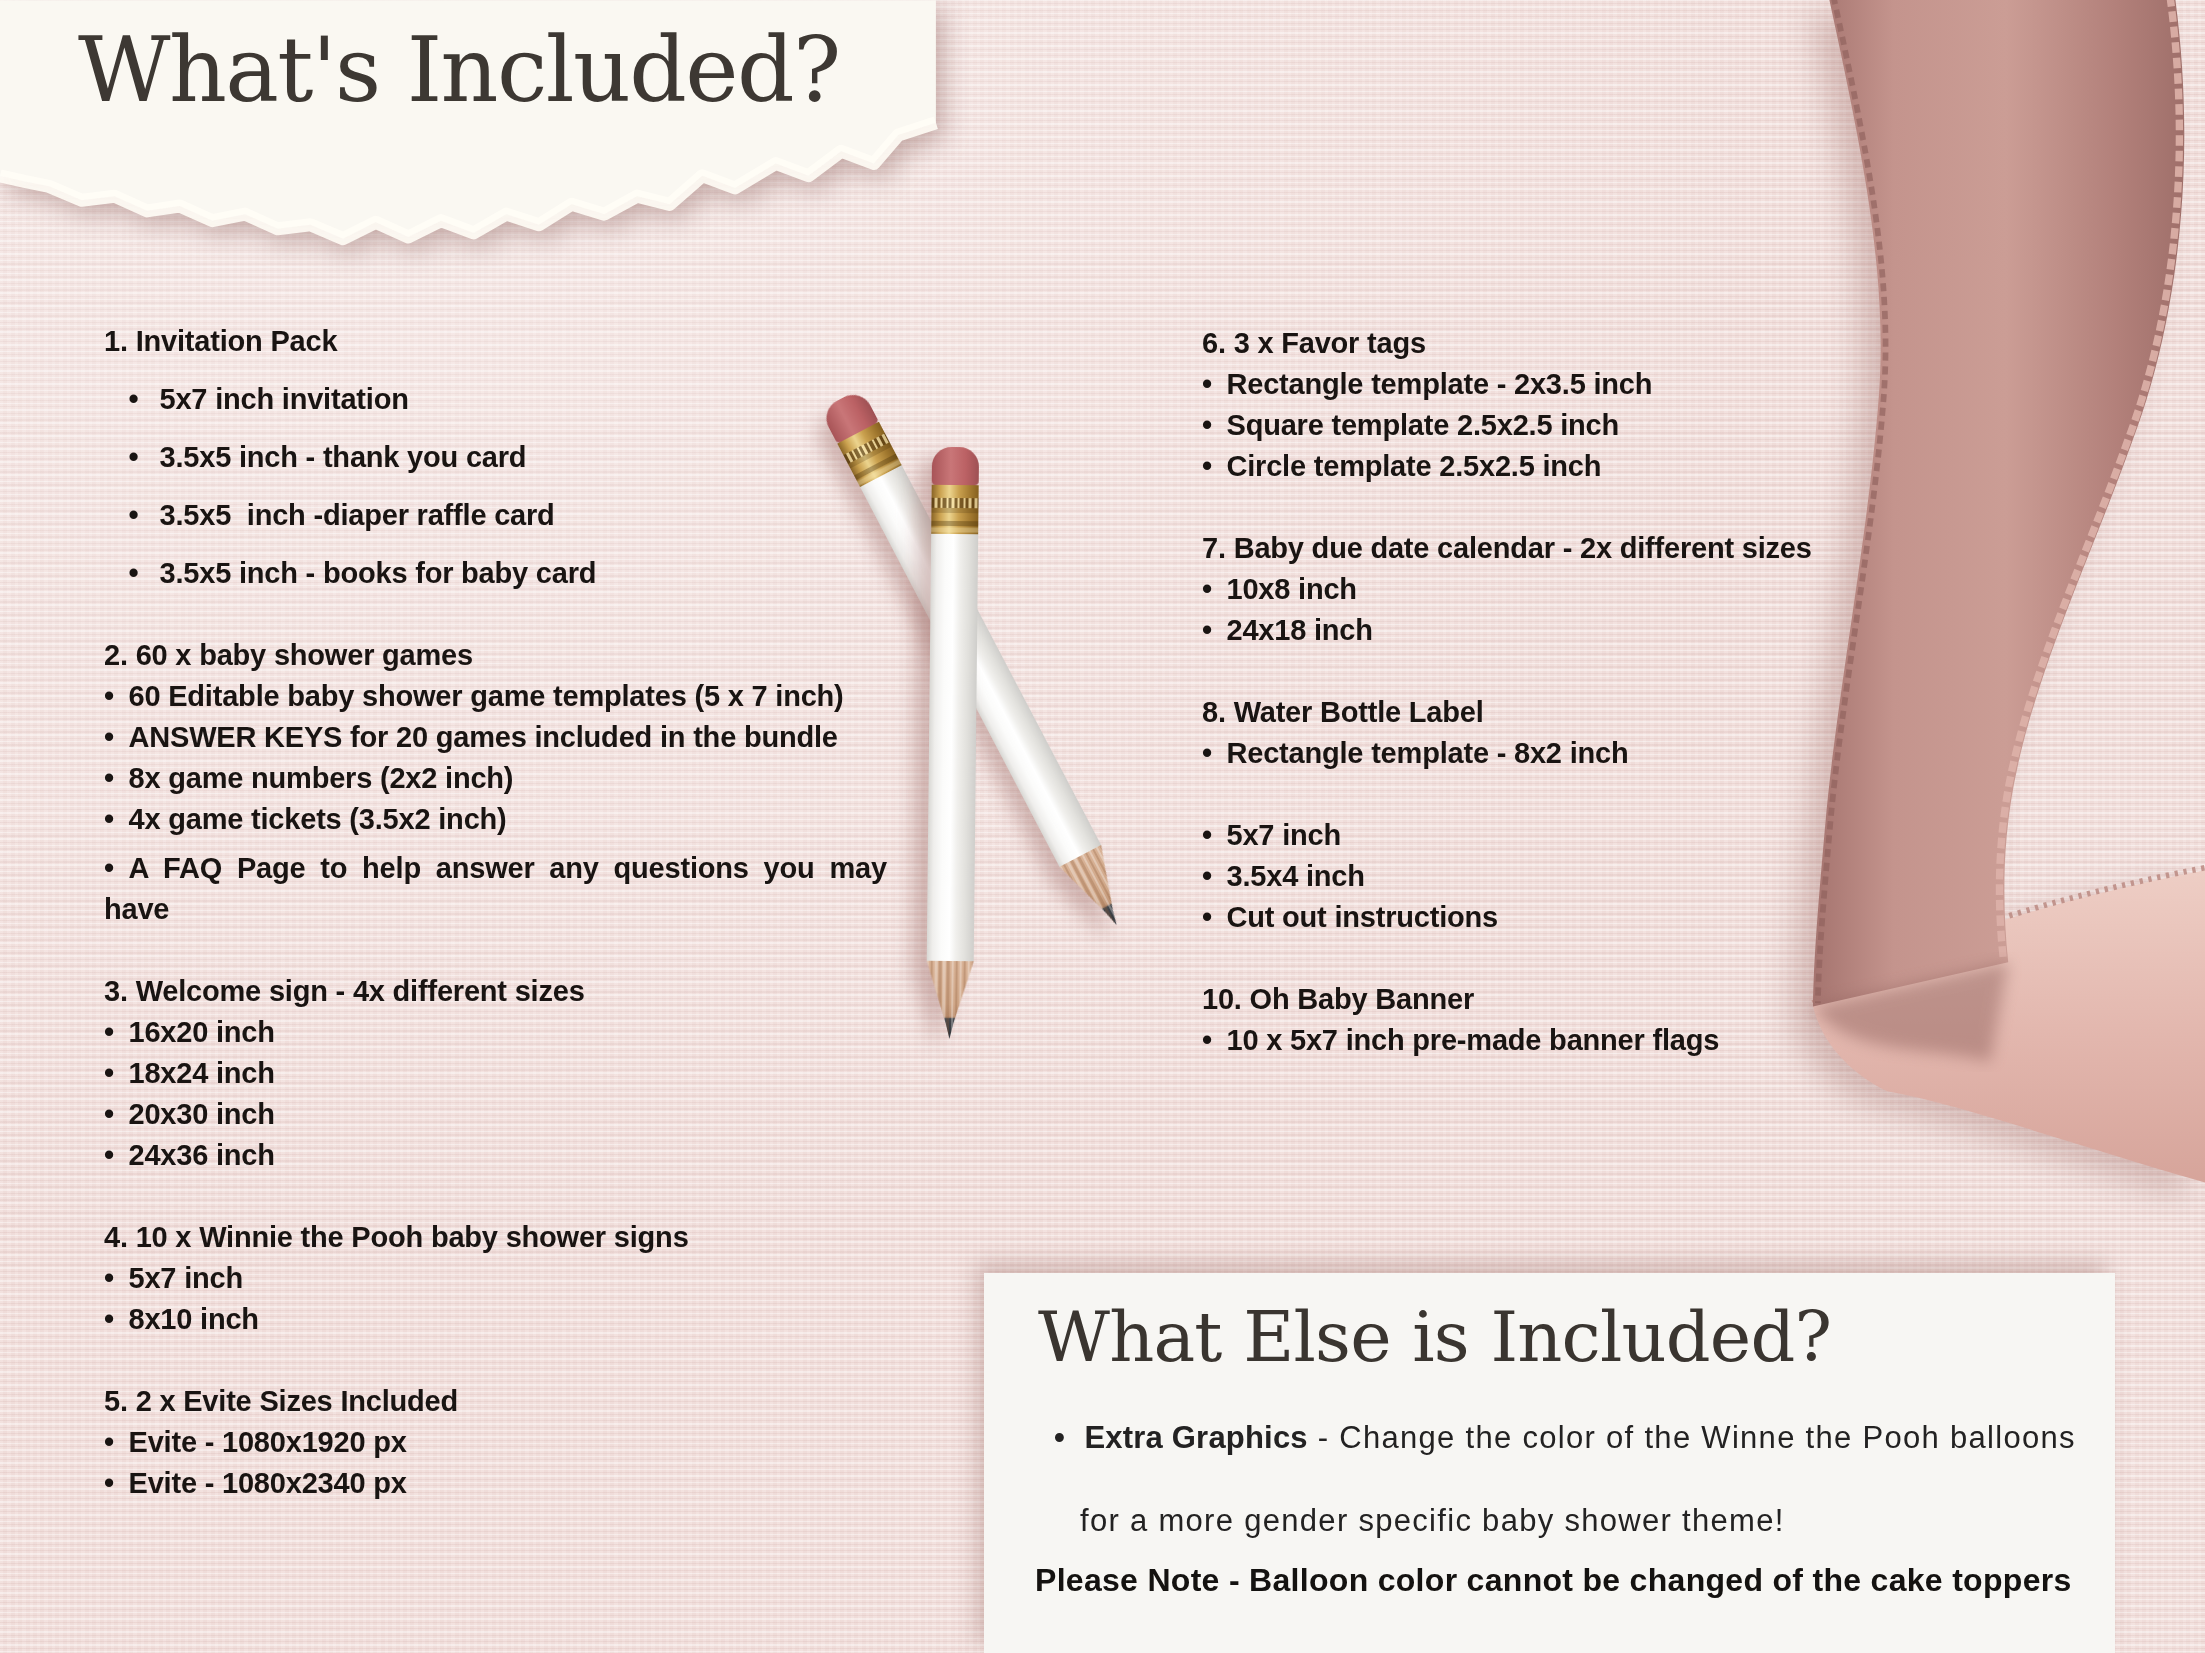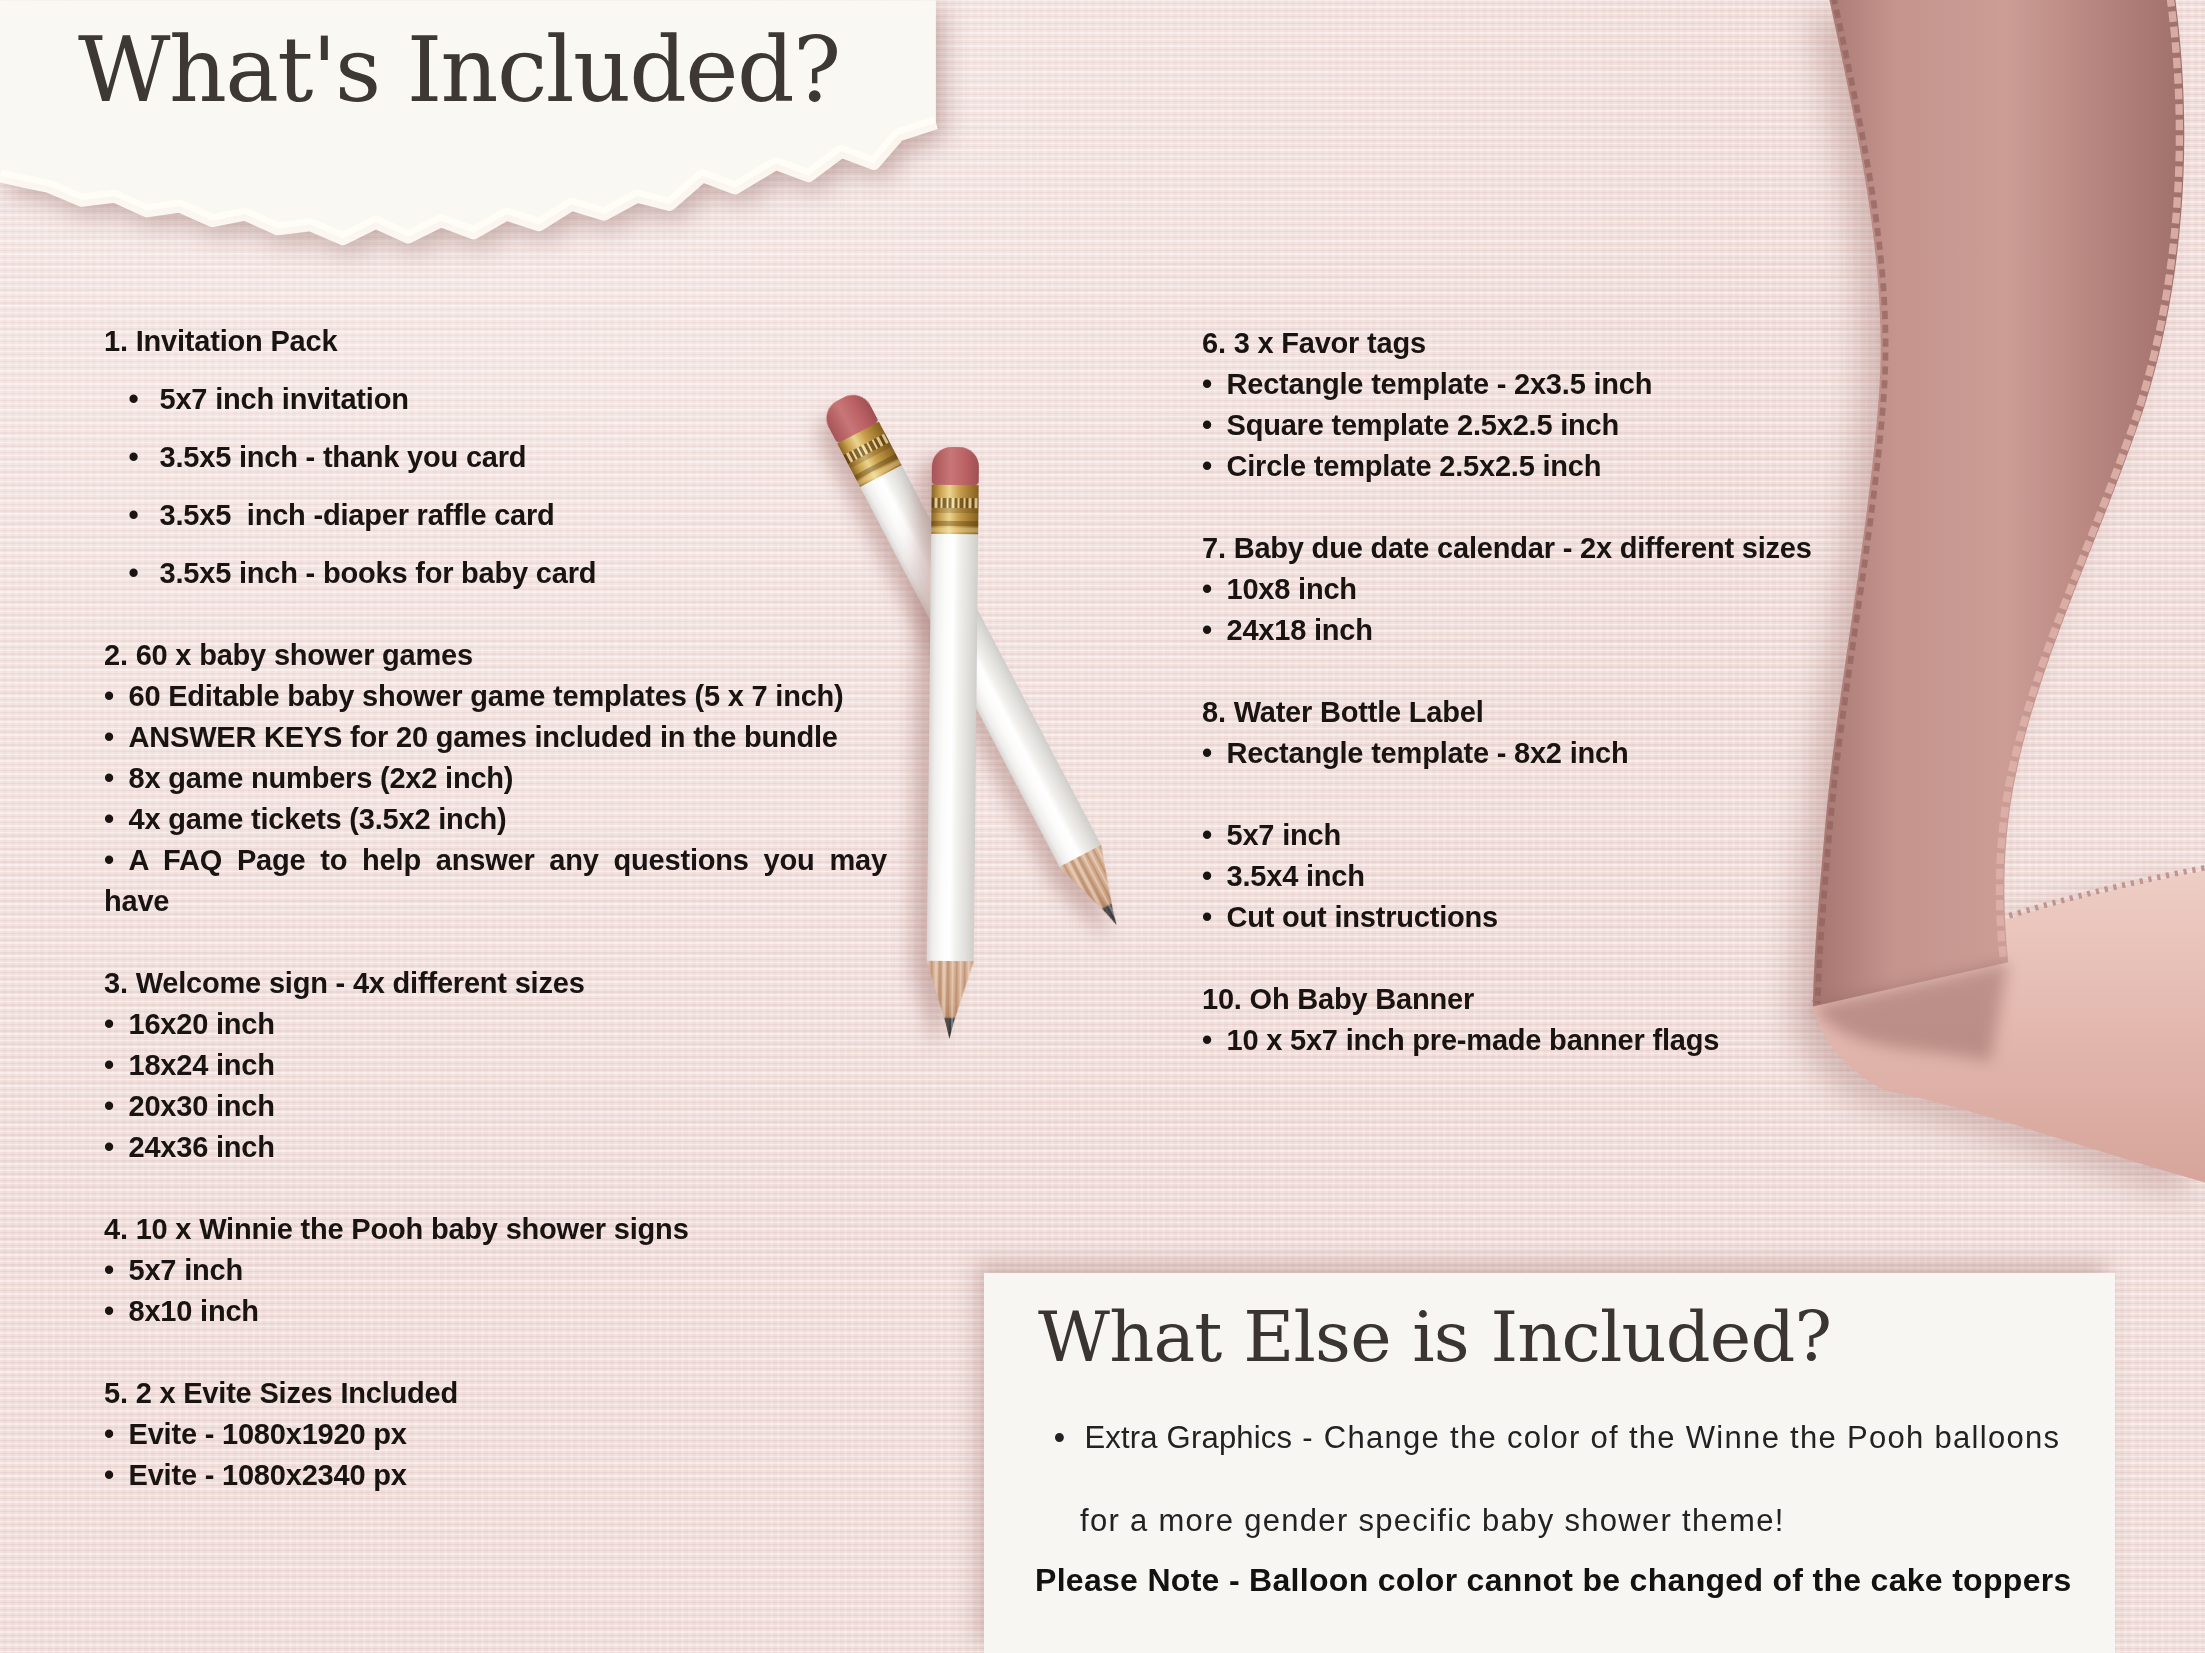--- a/index.html
+++ b/index.html
@@ -26,21 +26,21 @@
   
   .col{position:absolute;z-index:5;}
   #col-left{left:104px;top:321px;width:825px;}
   #col-right{left:1202px;top:323px;width:841px;}
   .line{height:41px;line-height:41px;font:700 29px/41px "Liberation Sans",sans-serif;
         color:#191412;letter-spacing:-0.2px;white-space:pre;}
   .section + .section{margin-top:41px;}
   .bullet{display:inline-block;width:24.5px;}
   .indent{padding-left:24.5px;margin-top:17px;}
   .indent .bullet{width:31px;}
-  .spread{word-spacing:7px;}
+  .spread{word-spacing:7px;margin-top:8px;}
   
   .pencil{position:absolute;width:47px;display:flex;flex-direction:column;
           filter:drop-shadow(-14.7px 11.4px 9.8px rgba(164,118,112,0.45));}
   #pencil-a{left:955px;top:365px;height:594px;transform:rotate(-27.7deg);z-index:3;}
   #pencil-b{left:929px;top:447px;height:592px;transform:rotate(0.6deg);z-index:4;}
   .eraser{height:38px;border-radius:19.6px 19.6px 4.1px 4.1px;
           background:linear-gradient(90deg,#a85457 0%,#c97678 40%,#bb6164 72%,#9e5053 100%);}
   .ferrule{height:49px;position:relative;
           background:linear-gradient(90deg,#8a6526 0%,#caa14f 18%,#ecd48e 38%,#caa14f 58%,#a37a30 82%,#86601f 100%);}
   .ferrule::before{content:"";position:absolute;left:0;right:0;top:13px;height:9.8px;
@@ -58,21 +58,21 @@
   #ribbon{position:absolute;left:1634px;top:0;z-index:2;
           filter:drop-shadow(-19.6px 14.7px 16.3px rgba(158,110,104,0.35));}
   
   #what-else-card{position:absolute;left:984px;top:1273px;width:1131px;height:381px;
           background:#f7f6f3;z-index:8;box-shadow:-8.2px -9.8px 21px rgba(150,104,98,0.35);}
   #what-else-title{position:absolute;left:54px;top:21px;
           font:400 70px/1.25 "DejaVu Serif",serif;color:#3a3530;letter-spacing:-0.8px;white-space:pre;}
   .we-bullet{position:absolute;left:70px;top:149px;
           font:400 31px/1 "Liberation Sans",sans-serif;color:#232222;letter-spacing:1.3px;white-space:pre;}
   .we-bullet .dot{font-weight:700;letter-spacing:0;padding-right:19.6px;}
-  .we-bullet b{font-weight:400;letter-spacing:0.2px;margin-top:17px;}
+  .we-bullet b{font-weight:700;letter-spacing:0.2px;margin-top:17px;}
   .we-line2{position:absolute;left:96px;top:232px;
           font:400 31px/1 "Liberation Sans",sans-serif;color:#232222;letter-spacing:1.3px;white-space:pre;}
   .we-note{position:absolute;left:51px;top:291px;
           font:700 32px/1 "Liberation Sans",sans-serif;color:#141210;letter-spacing:0.3px;white-space:pre;}
 </style>
 </head>
 <body>
 
 <div id="page">
 

